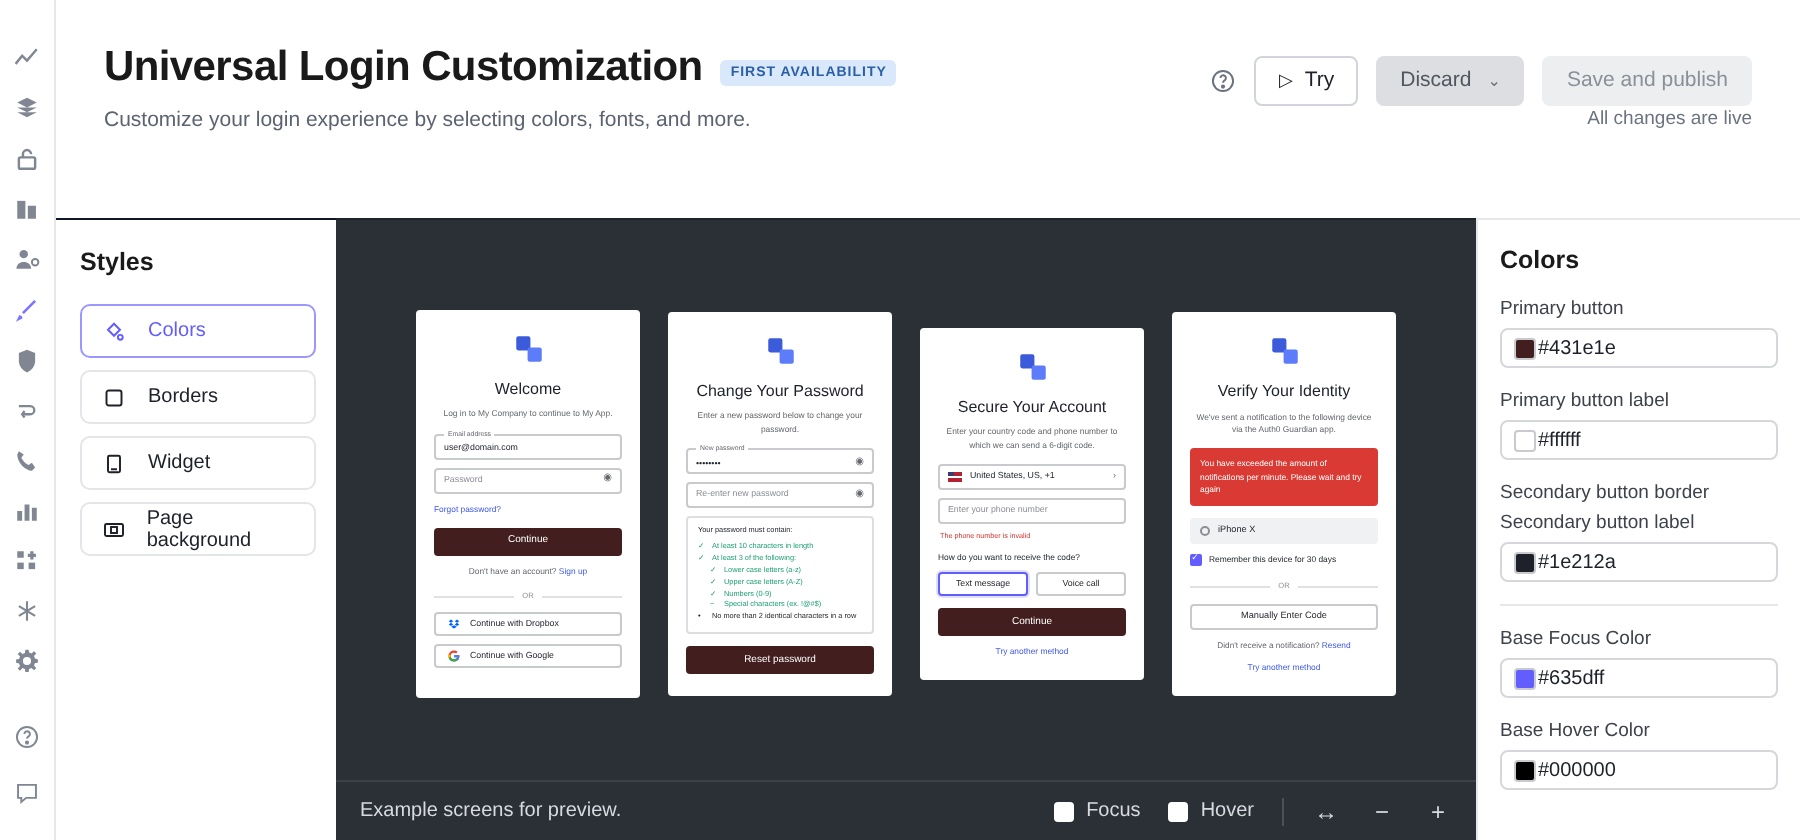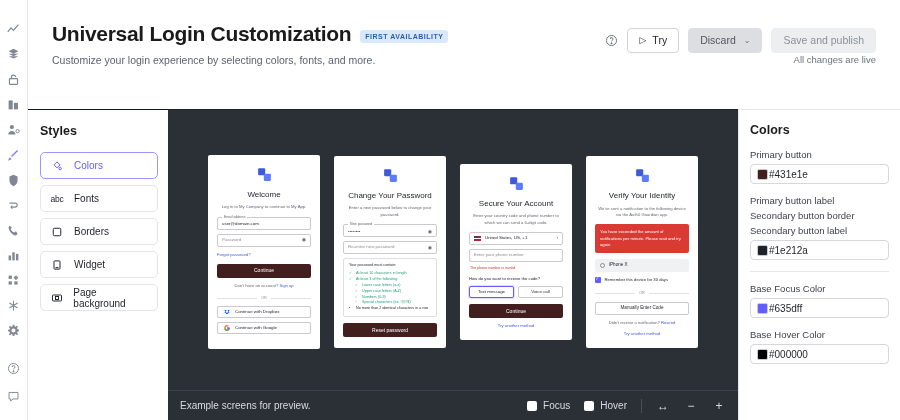--- a/index.html
+++ b/index.html
@@ -356,26 +356,20 @@
         <div class="style-item active">
           <span class="style-ico">
               <svg viewBox="0 0 16 16" fill="none" stroke="currentColor" stroke-width="1.3">
                 <path d="M8 2.5l4 4-4 4-4-4z"></path>
                 <circle cx="12.2" cy="11.5" r="1.6"></circle>
               </svg>
             </span>
           <span>Colors</span>
         </div>
 
-        <div class="style-item">
-          <span class="style-ico">
-              <span class="abc">abc</span>
-            </span>
-          <span>Fonts</span>
-        </div>
 
         <div class="style-item">
           <span class="style-ico">
               <svg viewBox="0 0 16 16" fill="none" stroke="currentColor" stroke-width="1.3">
                 <rect x="3" y="3" width="10" height="10" rx="1.5"></rect>
               </svg>
             </span>
           <span>Borders</span>
         </div>
 
@@ -578,20 +572,24 @@
       <div class="colors-panel">
         <div class="colors-title">Colors</div>
 
         <div class="field-label-r">Primary button</div>
         <div class="color-input">
           <span class="swatch" style="background:#431e1e"></span>
           <span>#431e1e</span>
         </div>
 
         <div class="field-label-r">Primary button label</div>
+        <div class="color-input">
+          <span class="swatch" style="background:#ffffff"></span>
+          <span>#ffffff</span>
+        </div>
 
         <div class="field-label-r">Secondary button border</div>
 
         <div class="field-label-r">Secondary button label</div>
         <div class="color-input">
           <span class="swatch" style="background:#1e212a"></span>
           <span>#1e212a</span>
         </div>
 
         <div class="panel-rule"></div>

